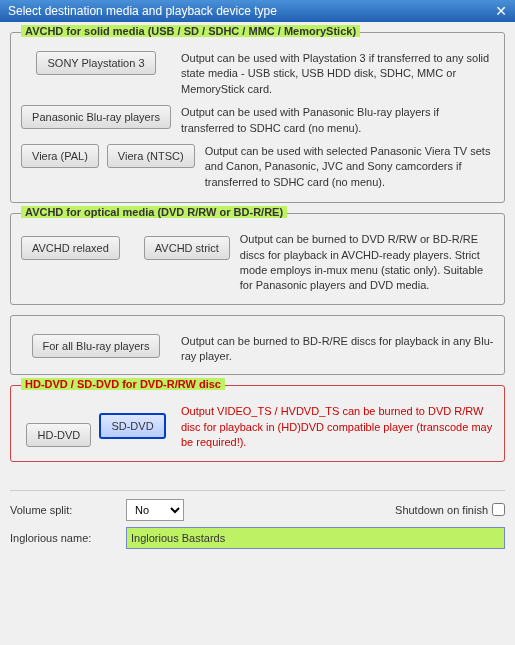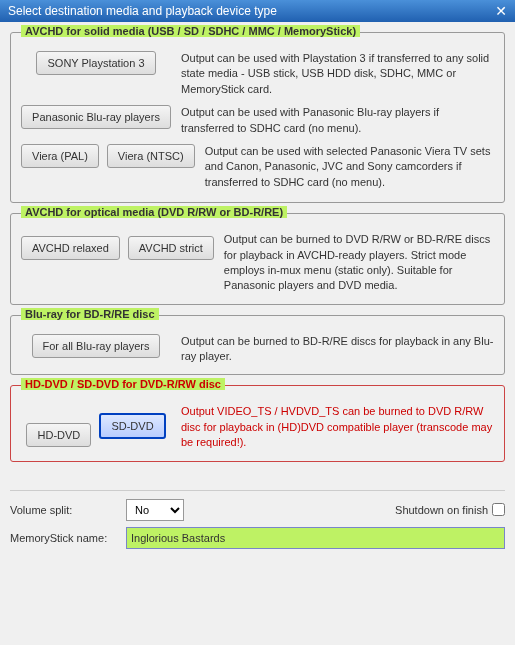--- a/index.html
+++ b/index.html
@@ -167,30 +167,29 @@
         <button class="media-btn" style="min-width:70px; font-size:11px;">Viera (NTSC)</button>
       </div>
       <span class="desc-text">Output can be used with selected Panasonic Viera TV sets and Canon, Panasonic, JVC and Sony camcorders if transferred to SDHC card (no menu).</span>
     </div>
   </div>
 
   <div class="section">
     <span class="section-title">AVCHD for optical media (DVD R/RW or BD-R/RE)</span>
 
     <div class="row-with-desc" style="margin-top:10px;">
-      <div style="min-width:150px; display:flex; align-items:flex-start; justify-content:space-between; gap:8px; padding-top:4px;">
+      <div style="min-width:150px; display:flex; align-items:flex-start; justify-content:space-between; gap:24px; padding-top:4px;">
         <button class="media-btn" style="min-width:72px; font-size:11px;">AVCHD relaxed</button>
         <button class="media-btn" style="min-width:72px; font-size:11px;">AVCHD strict</button>
       </div>
       <span class="desc-text">Output can be burned to DVD R/RW or BD-R/RE discs for playback in AVCHD-ready players. Strict mode employs in-mux menu (static only). Suitable for Panasonic players and DVD media.</span>
     </div>
   </div>
 
   <div class="section">
-    <span class="section-title">Blu-ray for BD-R/RE disc</span>
 
     <div class="row-with-desc" style="margin-top:10px;">
       <div style="min-width:150px; display:flex; align-items:center; justify-content:center;">
         <button class="media-btn">For all Blu-ray players</button>
       </div>
       <span class="desc-text">Output can be burned to BD-R/RE discs for playback in any Blu-ray player.</span>
     </div>
   </div>
 
   <div class="section" style="border-color: #cc4444;">
@@ -216,16 +215,16 @@
       <option>No</option>
       <option>Yes</option>
     </select>
     <div class="footer-right">
       <span class="footer-right-label">Shutdown on finish</span>
       <input type="checkbox" class="checkbox-input" style="">
     </div>
   </div>
 
   <div class="footer-row">
-    <span class="footer-label">MemoryStick name:</span>
+    <span class="footer-label">Inglorious name:</span>
     <input type="text" class="footer-input" value="Inglorious Bastards" style="">
   </div>
 </div>
 
 </body></html>

